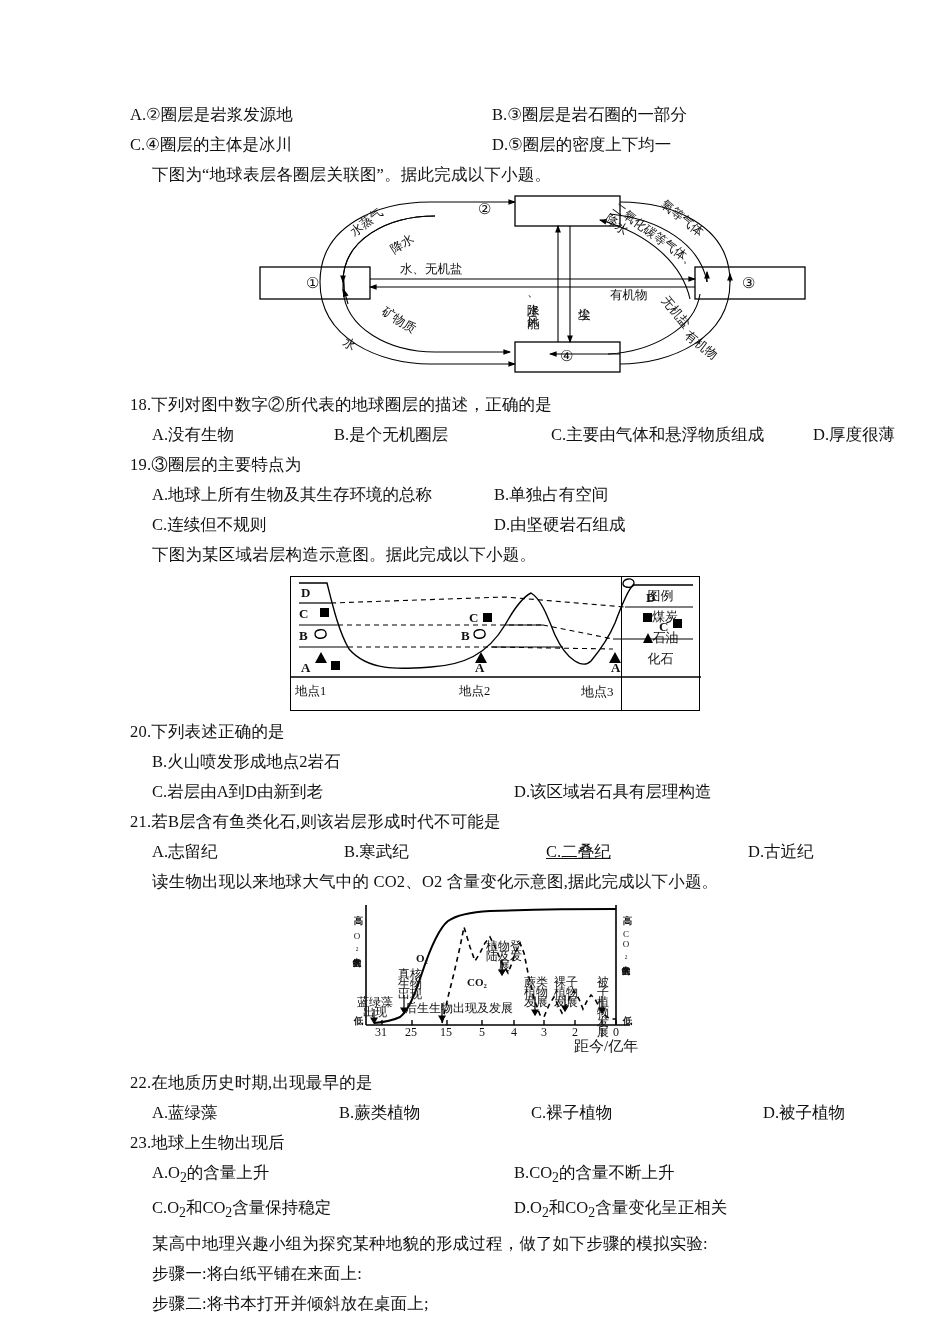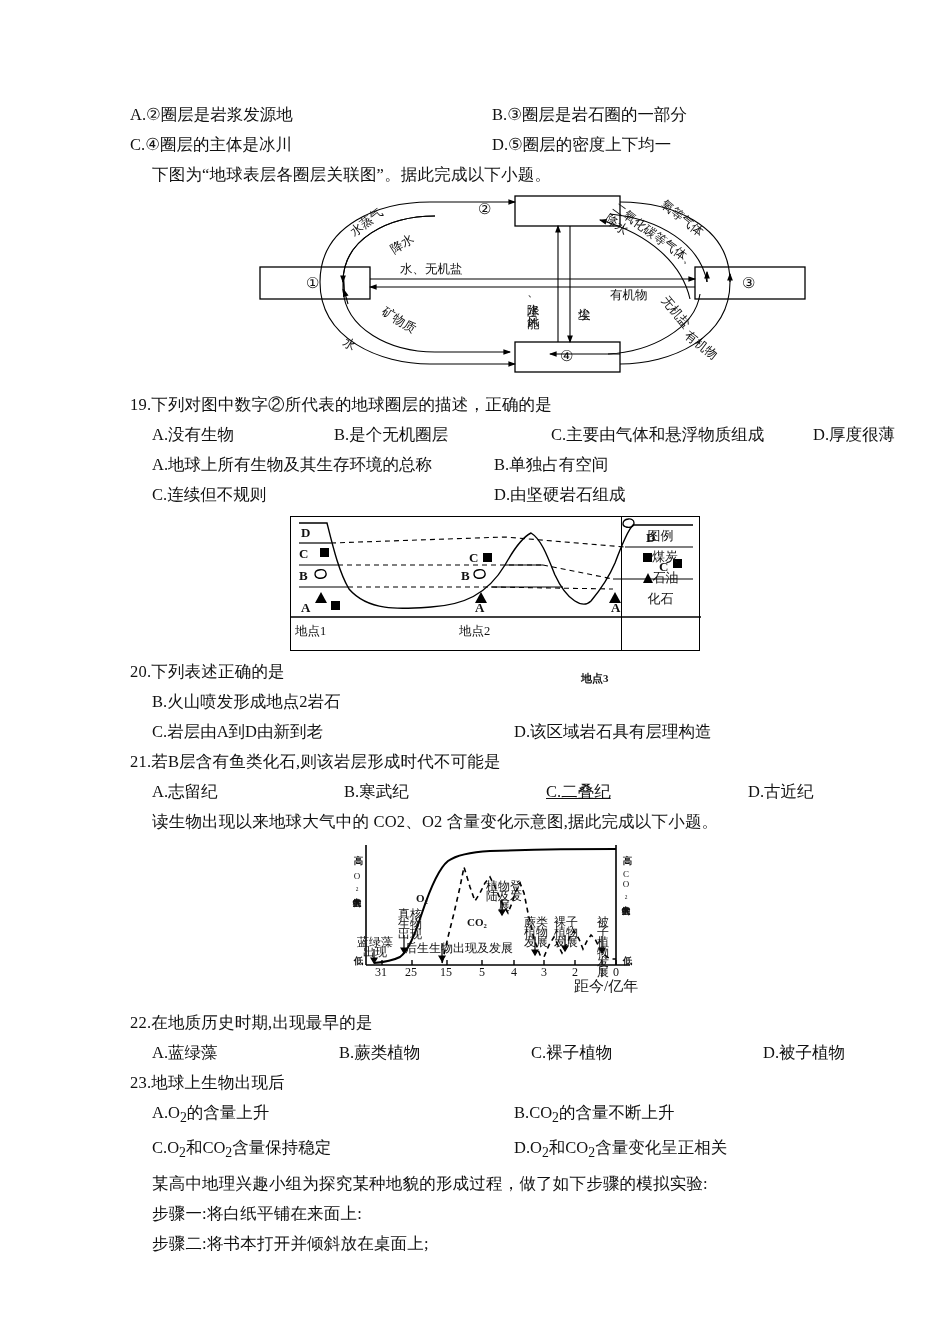--- a/index.html
+++ b/index.html
@@ -110,36 +110,38 @@
     <div class="f1lab" style="left:527px; top:16px; transform:rotate(38deg);">氧等气体</div>
     <div class="f1lab" style="left:470px; top:36px; transform:rotate(36deg); width:110px; line-height:14px; white-space:normal;">二氧化碳等气体、降水</div>
     <div class="f1lab" style="left:250px; top:118px; transform:rotate(32deg);">矿物质</div>
     <div class="f1lab" style="left:213px; top:142px; transform:rotate(30deg);">水</div>
     <div class="f1lab vert" style="left:396px; top:100px;">降水、风能</div>
     <div class="f1lab vert" style="left:447px; top:104px;">尘埃</div>
     <div class="f1lab" style="left:527px; top:110px; transform:rotate(50deg);">无机盐</div>
     <div class="f1lab" style="left:552px; top:143px; transform:rotate(38deg);">有机物</div>
   </div>
 
-  <div class="qline">19.下列对图中数字②所代表的地球圈层的描述，正确的是</div>
+  <div class="qline">18.下列对图中数字②所代表的地球圈层的描述，正确的是</div>
   <div class="opts indent">
     <span style="width:150px;flex:0 0 150px;">A.没有生物</span>
     <span style="width:185px;flex:0 0 185px;">B.是个无机圈层</span>
     <span style="width:230px;flex:0 0 230px;">C.主要由气体和悬浮物质组成</span>
     <span>D.厚度很薄</span>
   </div>
 
+  <div class="qline">19.③圈层的主要特点为</div>
   <div class="opts indent">
     <span style="width:310px;flex:0 0 310px;">A.地球上所有生物及其生存环境的总称</span>
     <span>B.单独占有空间</span>
   </div>
   <div class="opts indent">
     <span style="width:310px;flex:0 0 310px;">C.连续但不规则</span>
     <span>D.由坚硬岩石组成</span>
   </div>
+  <div class="qline indent">下图为某区域岩层构造示意图。据此完成以下小题。</div>
 
   <div class="fig2">
     <svg width="410" height="133" viewBox="0 0 410 133">
 
       <line x1="0" y1="100" x2="410" y2="100" stroke="#000" stroke-width="1.4"></line>
 
       <path d="M8,6 L36,6 C42,30 48,55 58,72 C78,95 110,92 140,90
                C172,88 196,78 214,48 C224,30 232,20 240,16
                C250,22 256,38 264,58 C276,84 292,92 300,84
                C310,72 318,60 324,46 C330,30 336,14 342,8 L402,8" fill="none" stroke="#000" stroke-width="1.4"></path>
@@ -177,21 +179,21 @@
     <div class="f2lab" style="left:10px; top:83px;">A</div>
     <div class="f2lab" style="left:178px;top:33px;">C</div>
     <div class="f2lab" style="left:170px;top:51px;">B</div>
     <div class="f2lab" style="left:184px;top:83px;">A</div>
     <div class="f2lab" style="left:355px;top:13px;">D</div>
     <div class="f2lab" style="left:368px;top:42px;">C</div>
     <div class="f2lab" style="left:320px;top:83px;">A</div>
 
     <div class="f2lab" style="left:4px;  top:106px; font-weight:normal; font-size:12.5px;">地点1</div>
     <div class="f2lab" style="left:168px;top:106px; font-weight:normal; font-size:12.5px;">地点2</div>
-    <div class="f2lab" style="left:290px;top:106px; font-weight:bold; font-size:11px;margin-top:48px;">地点3</div>
+    <div class="f2lab" style="left:290px;top:106px; font-weight:normal; font-size:13px;">地点3</div>
 
     <div class="legend">
       <div>图例</div>
       <div>
         <span style="display:inline-block;width:9px;height:9px;background:#000;vertical-align:-1px;"></span><span>煤炭</span>
       </div>
       <div>
         <span style="display:inline-block;width:0;height:0;border-left:5px solid transparent;border-right:5px solid transparent;border-bottom:10px solid #000;vertical-align:-1px;"></span><span>石油</span>
       </div>
       <div>

